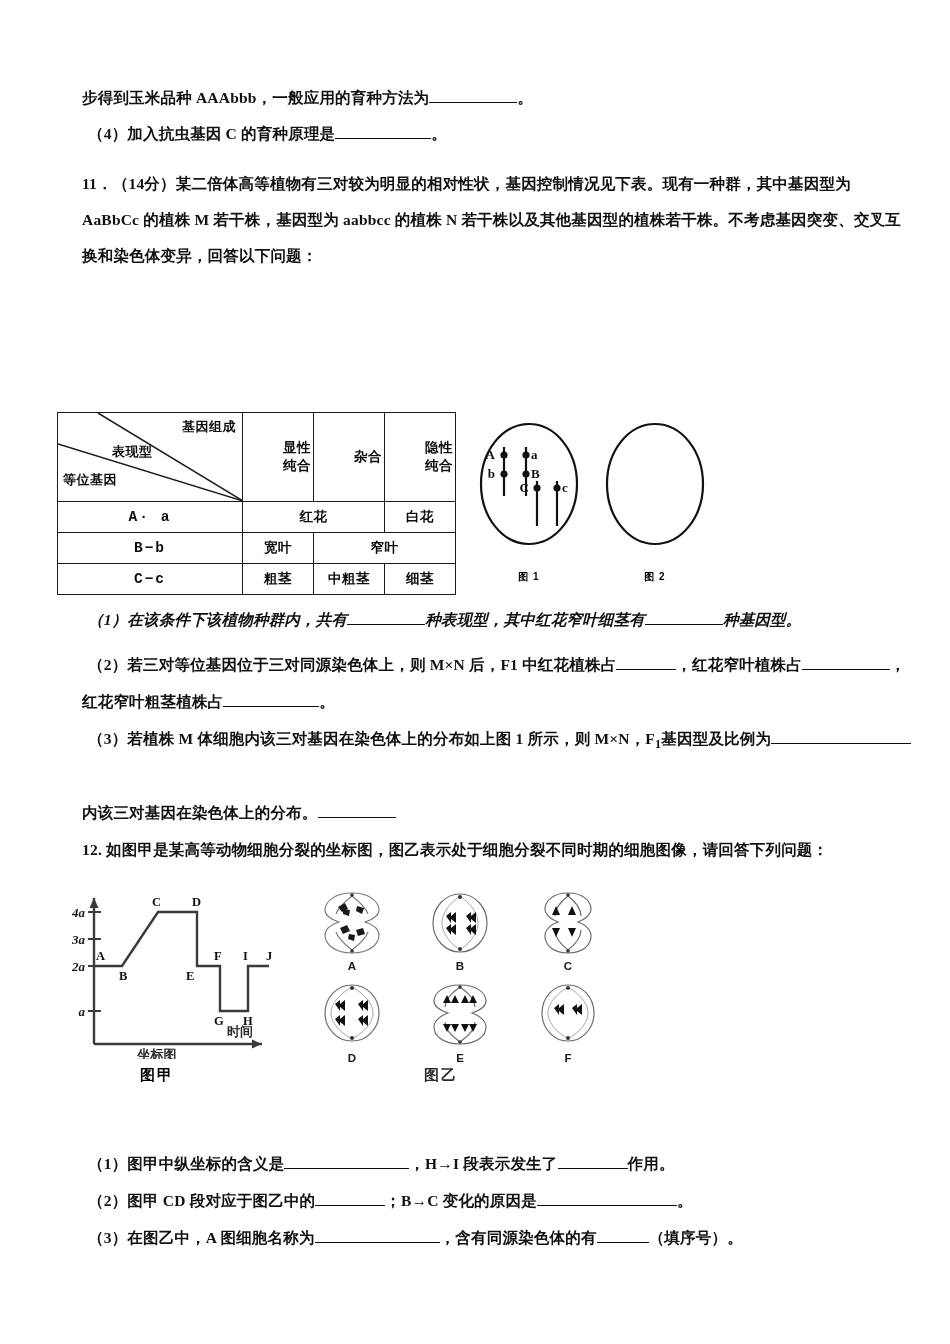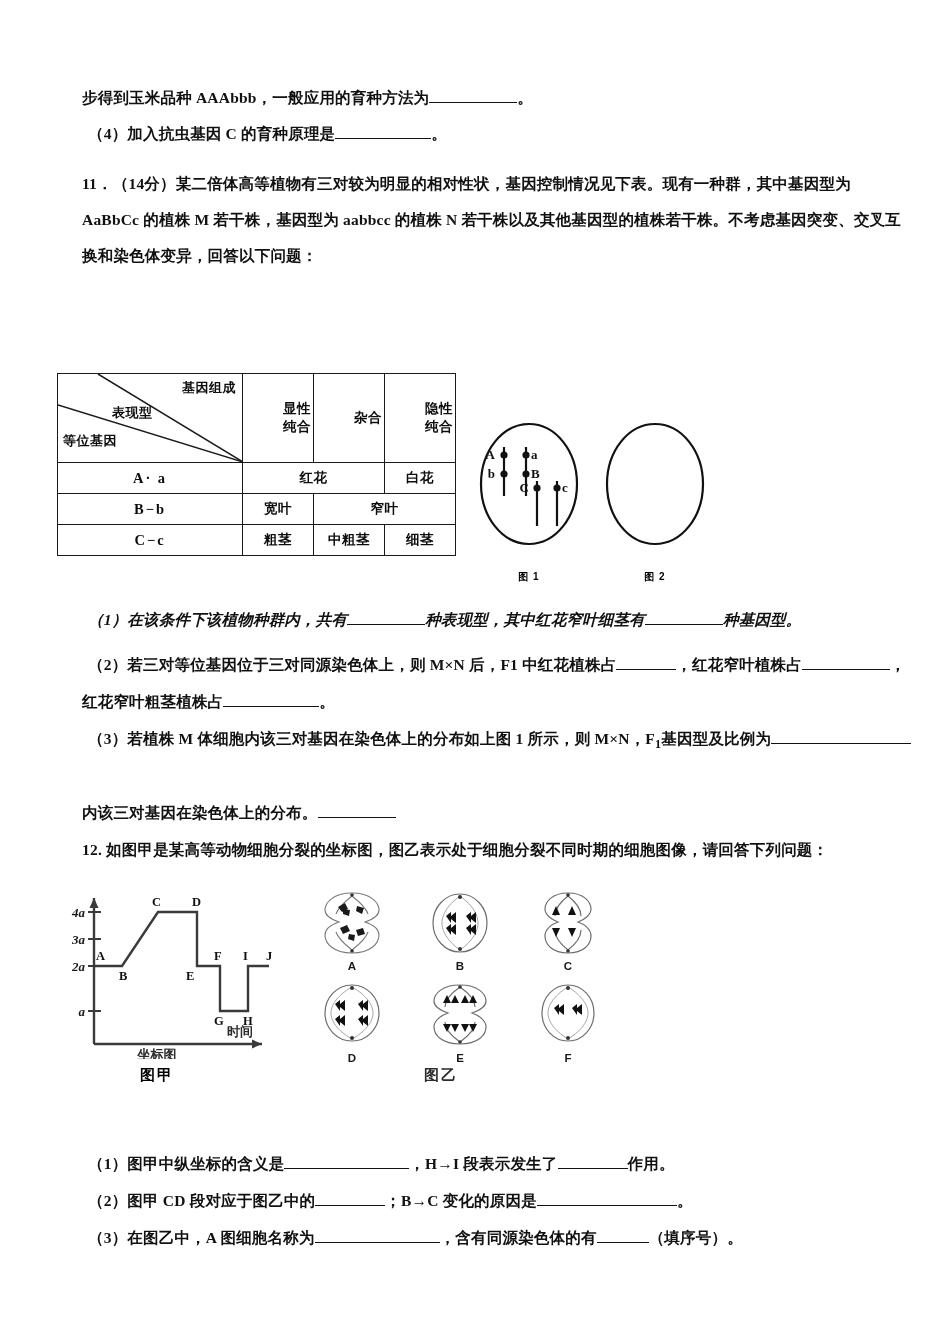--- a/index.html
+++ b/index.html
@@ -30,24 +30,24 @@
     vertical-align: baseline;
     height: 1em;
   }
   .b60 { width: 60px; } .b70 { width: 70px; } .b78 { width: 78px; }
   .b88 { width: 88px; } .b96 { width: 96px; }
   .b125 { width: 125px; } .b140 { width: 140px; } .b52 { width: 52px; }
 
   
   .geno-table {
     position: absolute;
-    left: 57px; top: 373px;
+    left: 57px; top: 412px;
     width: 399px;
     border-collapse: collapse;
-    font-family: Liberation Serif, serif;
+    font-family: Liberation Mono, monospace;
     font-size: 13.5px;
     font-weight: 700;
   }
   .geno-table td, .geno-table th {
     border: 1.6px solid #1a1a1a;
     text-align: center;
     vertical-align: middle;
     padding: 0;
     height: 31px;
     color: #0d0d0d;

